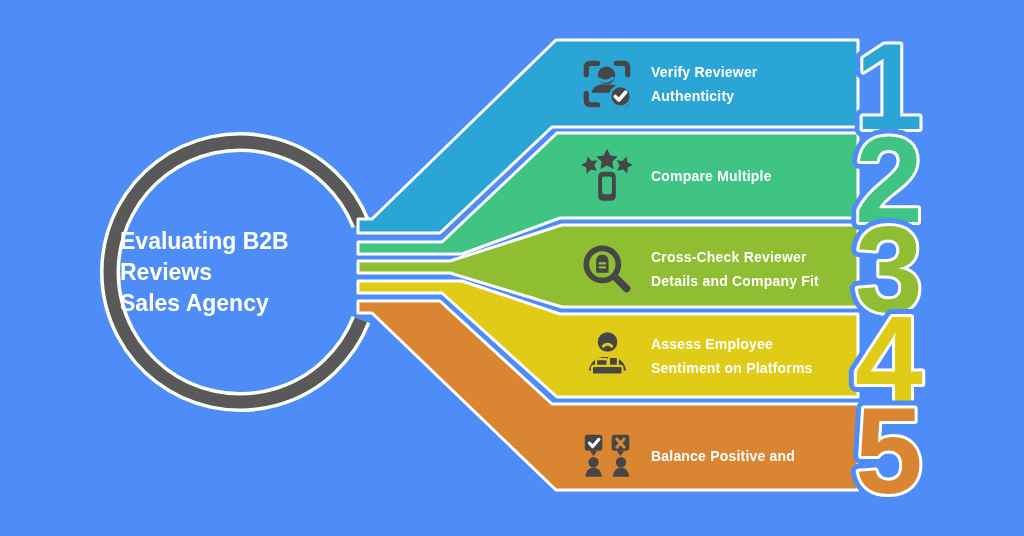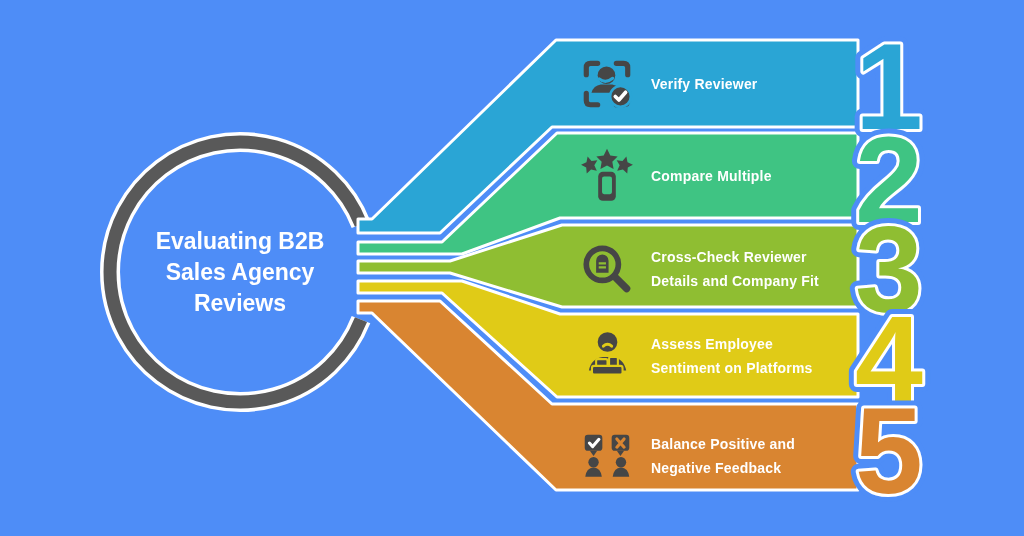--- a/index.html
+++ b/index.html
@@ -10,21 +10,21 @@
   .ribbon{stroke:#FFFFFF;stroke-width:3;stroke-linejoin:round;}
   .num-halo{font-family:"Liberation Sans",sans-serif;font-weight:bold;font-size:122px;
             fill:none;stroke-width:16;stroke-linejoin:round;}
   .num{font-family:"Liberation Sans",sans-serif;font-weight:bold;font-size:122px;
        stroke:#FFFFFF;stroke-width:6;stroke-linejoin:round;paint-order:stroke;}
   .row{position:absolute;display:flex;align-items:center;gap:15px;left:578px;width:300px;}
   .row .step-icon{flex:0 0 auto;}
   .label{color:#FFFFFF;font-size:14px;line-height:24px;font-weight:bold;
          letter-spacing:.2px;}
   .label span{display:block;}
-  .center-title{position:absolute;left:120px;top:226px;width:240px;text-align:center;
+  .center-title{position:absolute;left:120px;top:226px;width:240px;text-align:left;
                 color:#FFFFFF;font-size:23px;line-height:31px;font-weight:bold;}
   .center-title span{display:block;}
   .icon-dark{fill:#464646;}
   .icon-stroke{stroke:#464646;fill:none;}
 </style>
 </head>
 <body style="background: rgb(78, 141, 247);">
 
 <div class="canvas">
 
@@ -50,38 +50,39 @@
 
     <text class="num-halo" x="889" y="401" text-anchor="middle" stroke="#4E8DF7">4</text>
     <text class="num" x="889" y="401" text-anchor="middle" fill="#E0CB17">4</text>
 
     <text class="num-halo" x="889" y="493" text-anchor="middle" stroke="#4E8DF7">5</text>
     <text class="num" x="889" y="493" text-anchor="middle" fill="#D98531">5</text>
   </svg>
 
   <div class="center-title">
     <span>Evaluating B2B</span>
+    <span>Reviews</span>
     <span>Sales Agency</span>
-    <span>Reviews</span>
   </div>
 
   <div class="row" style="top:40px;height:87px;">
     <svg class="step-icon" width="58" height="58" viewBox="0 0 56 56">
       <path class="icon-stroke" d="M8,19 V12 Q8,8 12,8 H19" stroke-width="5" stroke-linecap="round"></path>
       <path class="icon-stroke" d="M37,8 H44 Q48,8 48,12 V19" stroke-width="5" stroke-linecap="round"></path>
       <path class="icon-stroke" d="M8,37 V44 Q8,48 12,48 H19" stroke-width="5" stroke-linecap="round"></path>
       <path class="icon-stroke" d="M48,37 V44 Q48,48 44,48 H37" stroke-width="5" stroke-linecap="round"></path>
       <circle class="icon-dark" cx="27.5" cy="19.5" r="8.5"></circle>
       <path d="M20.5,23 Q26.5,28 33.5,22.5" fill="none" stroke-width="3" stroke-linecap="round" stroke="#2AA5D5"></path>
       <path class="icon-dark" d="M13,36.5 Q15,29.5 22,28.5 L33,28.5 Q40,29.5 42,36.5 Z"></path>
       <circle class="icon-dark" cx="41" cy="40" r="10" stroke-width="2.5" stroke="#2AA5D5"></circle>
       <path d="M36,40 L39.5,43.5 L46,36" fill="none" stroke="#FFFFFF" stroke-width="3.5" stroke-linecap="round" stroke-linejoin="round"></path>
     </svg>
     <div class="label">
       <span>Verify Reviewer</span>
+      <span>Authenticity</span>
     </div>
   </div>
 
   <div class="row" style="top:133px;height:85px;">
     <svg class="step-icon" width="58" height="58" viewBox="0 0 56 56">
       <path class="icon-dark" transform="translate(28,12.5) scale(1.2)" d="M0,-9 L2.65,-3.64 L8.56,-2.78 L4.28,1.39 L5.29,7.28 L0,4.5 L-5.29,7.28 L-4.28,1.39 L-8.56,-2.78 L-2.65,-3.64 Z"></path>
       <path class="icon-dark" transform="translate(11.5,17.5) rotate(-15) scale(0.95)" d="M0,-9 L2.65,-3.64 L8.56,-2.78 L4.28,1.39 L5.29,7.28 L0,4.5 L-5.29,7.28 L-4.28,1.39 L-8.56,-2.78 L-2.65,-3.64 Z"></path>
       <path class="icon-dark" transform="translate(44.5,17.5) rotate(15) scale(0.95)" d="M0,-9 L2.65,-3.64 L8.56,-2.78 L4.28,1.39 L5.29,7.28 L0,4.5 L-5.29,7.28 L-4.28,1.39 L-8.56,-2.78 L-2.65,-3.64 Z"></path>
       <rect class="icon-dark" x="19.5" y="24" width="17" height="28" rx="4.5"></rect>
       <rect x="23.2" y="28.5" width="9.6" height="17" rx="2" fill="#3FC483"></rect>
@@ -127,17 +128,16 @@
       <rect class="icon-dark" x="32.5" y="7.5" width="17" height="15.5" rx="3"></rect>
       <path class="icon-dark" d="M37.5,23 l3.5,5 l3.5,-5 Z"></path>
       <path d="M37.5,11.5 L44.5,19.5 M44.5,11.5 L37.5,19.5" fill="none" stroke-width="3" stroke-linecap="round" stroke="#D98531"></path>
       <circle class="icon-dark" cx="15" cy="34" r="5"></circle>
       <path class="icon-dark" d="M7,48 Q8,39.5 15,39 Q22,39.5 23,48 Z"></path>
       <circle class="icon-dark" cx="41.5" cy="34" r="5"></circle>
       <path class="icon-dark" d="M33.5,48 Q34.5,39.5 41.5,39 Q48.5,39.5 49.5,48 Z"></path>
     </svg>
     <div class="label">
       <span>Balance Positive and</span>
-      <span>Negative Feedback</span>
     </div>
   </div>
 
 </div>
 
 </body></html>

